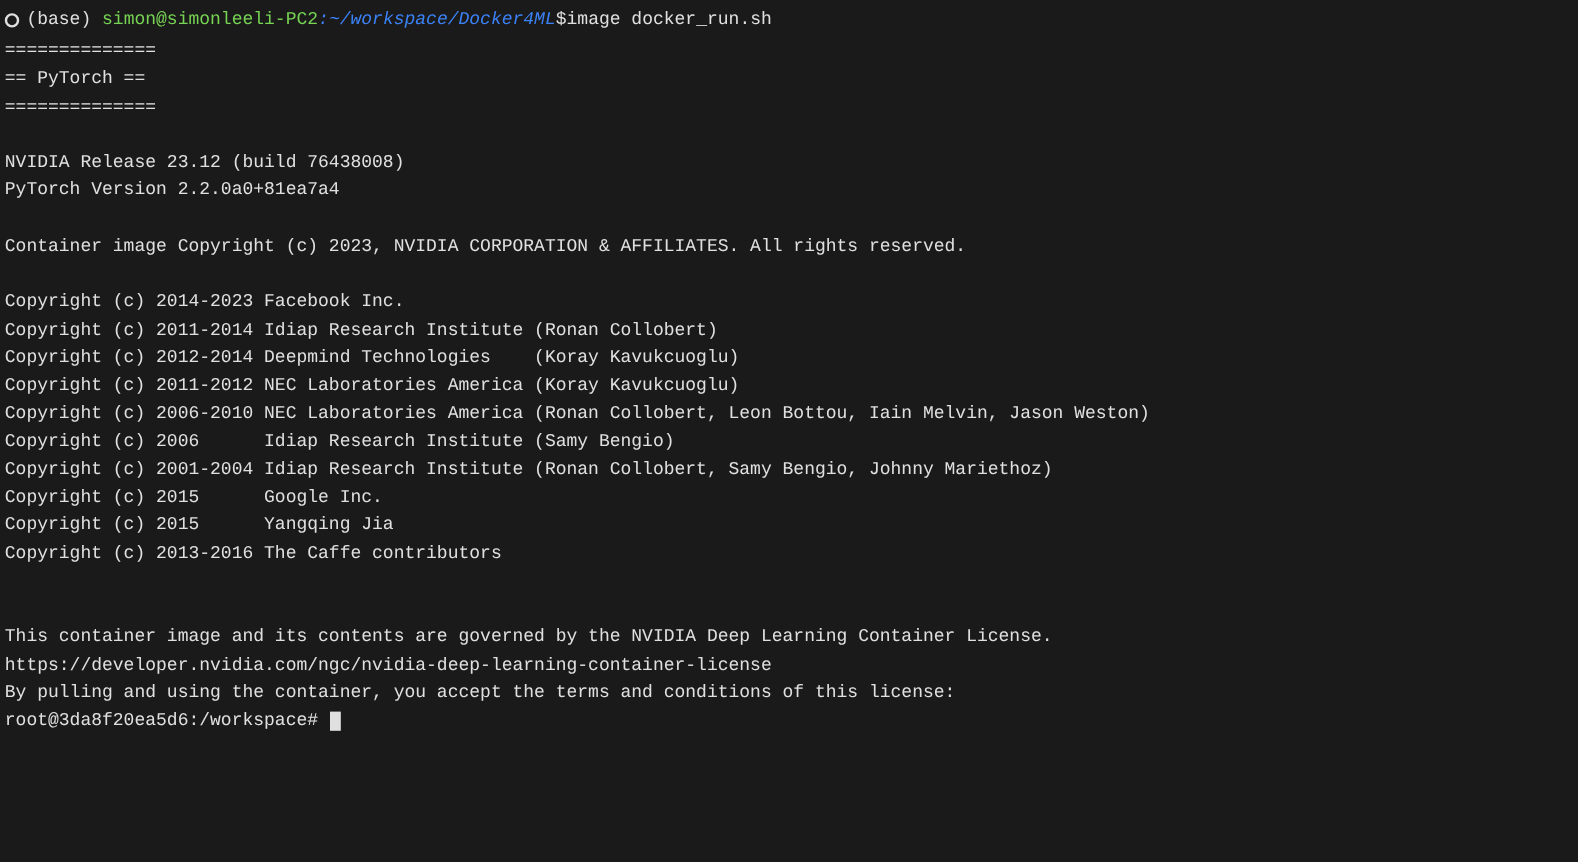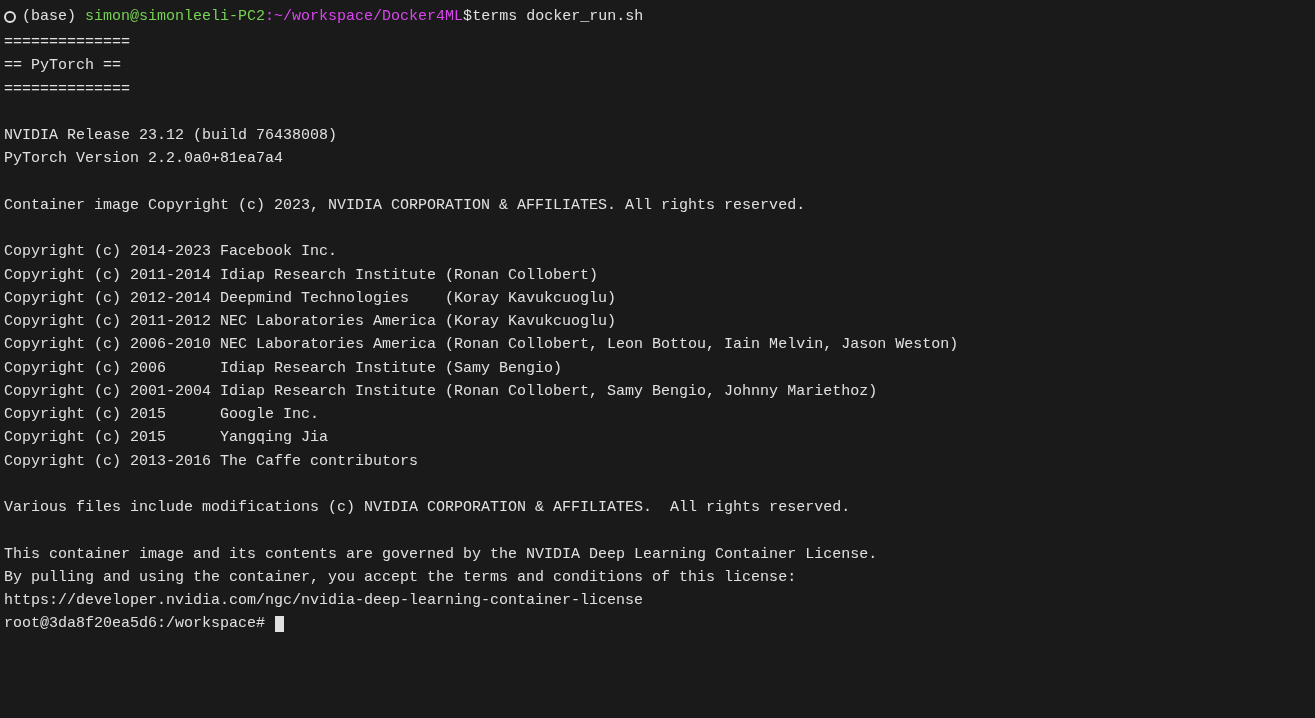--- a/index.html
+++ b/index.html
@@ -43,21 +43,22 @@
 
     .prompt-base {
       color: #e0e0e0;
     }
 
     .prompt-user {
       color: #76d353;
     }
 
     .prompt-path {
-      color: #d946ef;
+      color: #3b82f6;
+      font-style: italic;
     }
 
     .prompt-dollar {
       color: #e0e0e0;
     }
 
     .prompt-cmd {
       color: #e0e0e0;
     }
 
@@ -89,21 +90,21 @@
 
 <div id="terminal">
 
   <div class="prompt-line">
     <span class="circle"></span>
     <span class="prompt-base">(base)</span>
     <span class="prompt-path">&nbsp;</span>
     <span class="prompt-user">simon@simonleeli-PC2</span>
     <span class="prompt-path">:~/workspace/Docker4ML</span>
     <span class="prompt-dollar">$</span>
-    <span class="prompt-cmd"> terms docker_run.sh</span>
+    <span class="prompt-cmd"> image docker_run.sh</span>
   </div>
 
   <div id="output-lines">
   <div class="terminal-line">==============</div>
       <div class="terminal-line">== PyTorch ==</div>
       <div class="terminal-line">==============</div>
       <div class="blank-line"></div>
       <div class="terminal-line">NVIDIA Release 23.12 (build 76438008)</div>
       <div class="terminal-line">PyTorch Version 2.2.0a0+81ea7a4</div>
       <div class="blank-line"></div>
@@ -113,21 +114,20 @@
       <div class="terminal-line">Copyright (c) 2011-2014 Idiap Research Institute (Ronan Collobert)</div>
       <div class="terminal-line">Copyright (c) 2012-2014 Deepmind Technologies    (Koray Kavukcuoglu)</div>
       <div class="terminal-line">Copyright (c) 2011-2012 NEC Laboratories America (Koray Kavukcuoglu)</div>
       <div class="terminal-line">Copyright (c) 2006-2010 NEC Laboratories America (Ronan Collobert, Leon Bottou, Iain Melvin, Jason Weston)</div>
       <div class="terminal-line">Copyright (c) 2006      Idiap Research Institute (Samy Bengio)</div>
       <div class="terminal-line">Copyright (c) 2001-2004 Idiap Research Institute (Ronan Collobert, Samy Bengio, Johnny Mariethoz)</div>
       <div class="terminal-line">Copyright (c) 2015      Google Inc.</div>
       <div class="terminal-line">Copyright (c) 2015      Yangqing Jia</div>
       <div class="terminal-line">Copyright (c) 2013-2016 The Caffe contributors</div>
       <div class="blank-line"></div>
-      <div class="terminal-line">Various files include modifications (c) NVIDIA CORPORATION &amp; AFFILIATES.  All rights reserved.</div>
       <div class="blank-line"></div>
       <div class="terminal-line">This container image and its contents are governed by the NVIDIA Deep Learning Container License.</div>
+      <div class="terminal-line">https://developer.nvidia.com/ngc/nvidia-deep-learning-container-license</div>
       <div class="terminal-line">By pulling and using the container, you accept the terms and conditions of this license:</div>
-      <div class="terminal-line">https://developer.nvidia.com/ngc/nvidia-deep-learning-container-license</div>
       <div class="terminal-line last-prompt">root@3da8f20ea5d6:/workspace# <span class="cursor"></span></div>
     </div>
 
 </div>
 
 </body></html>

